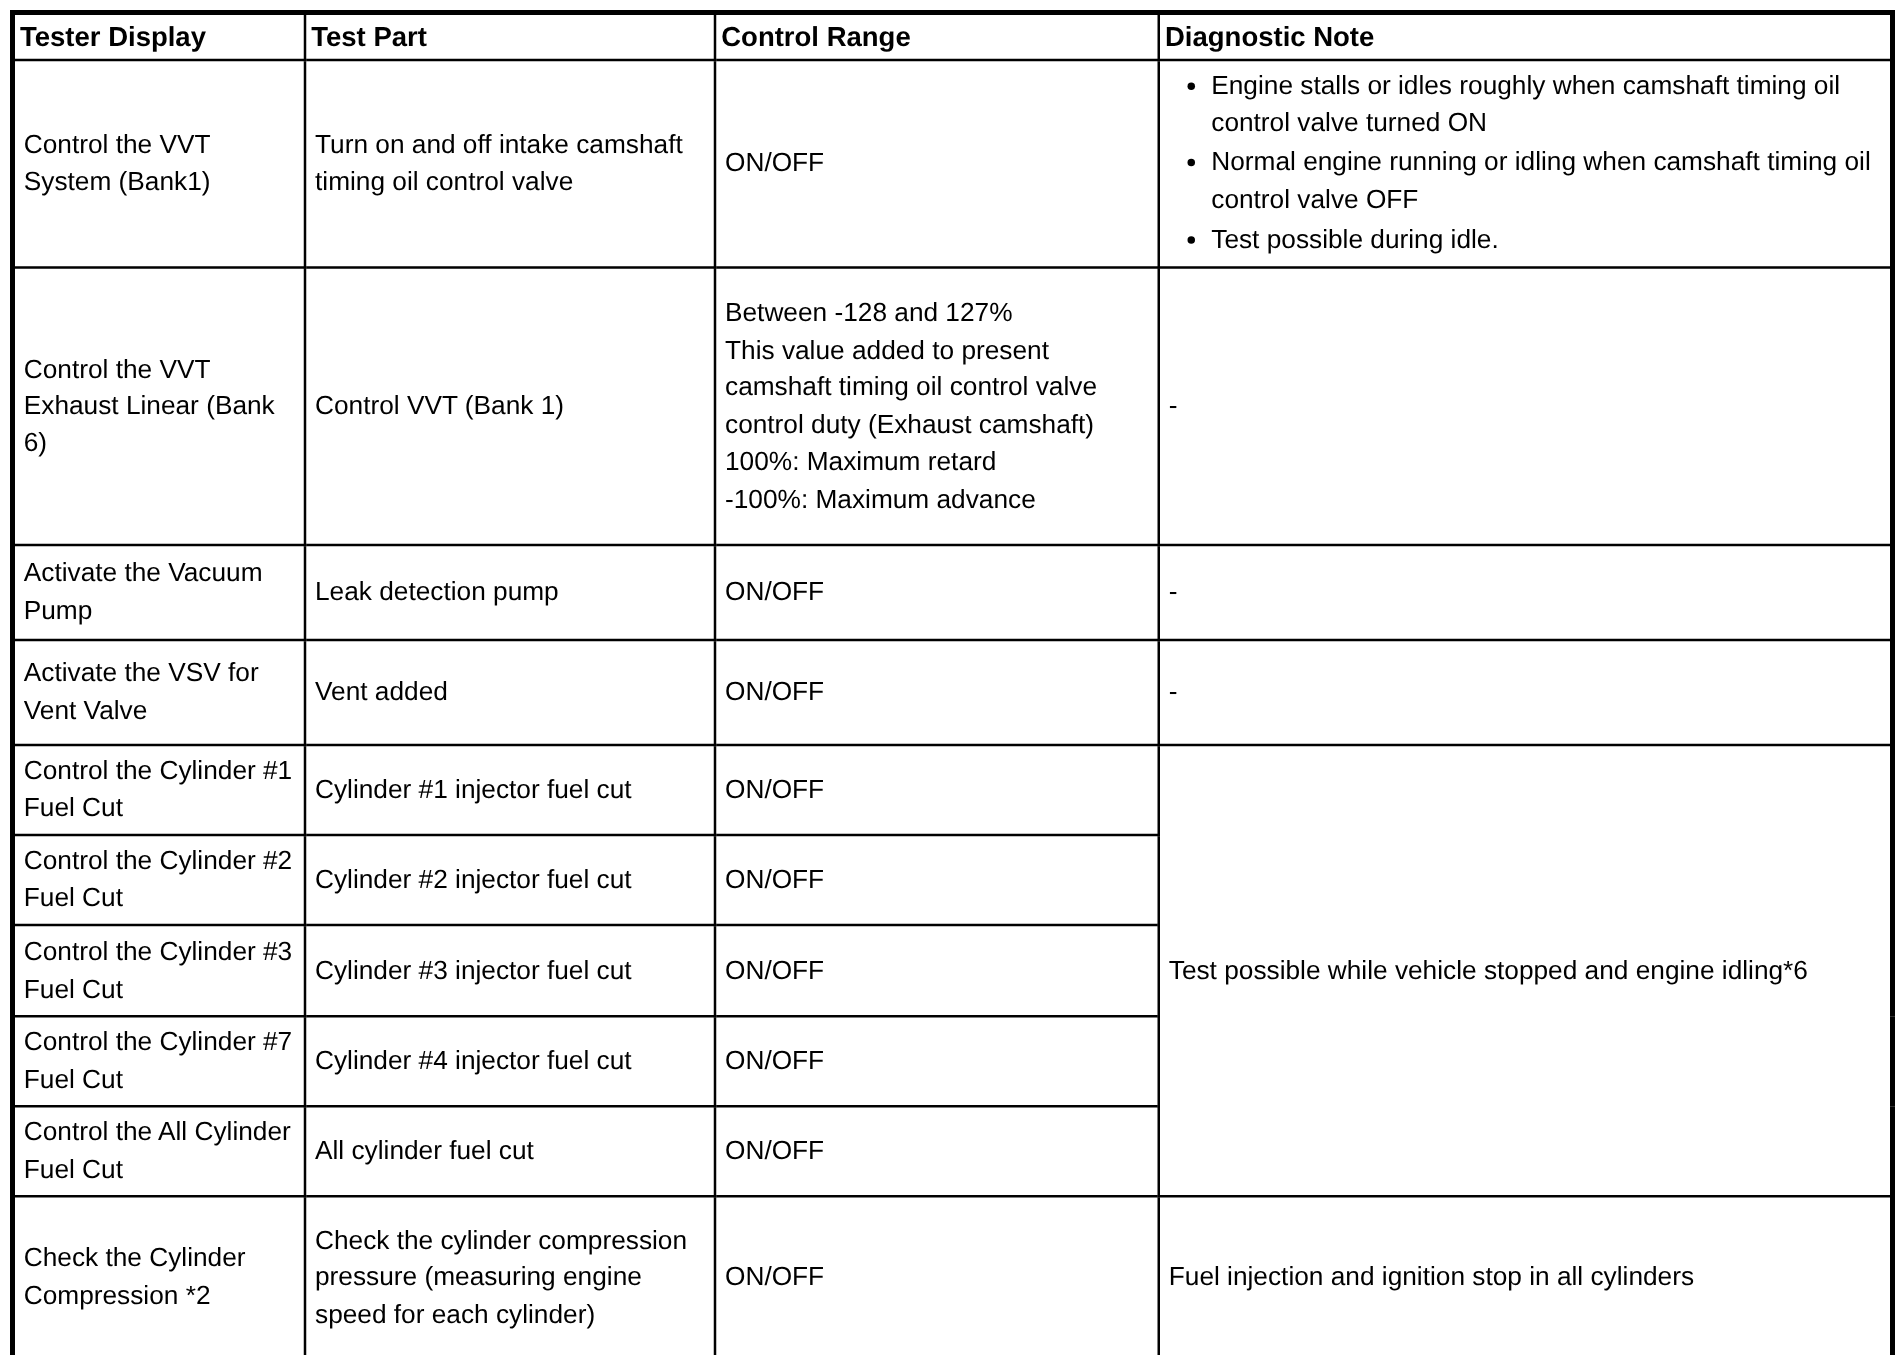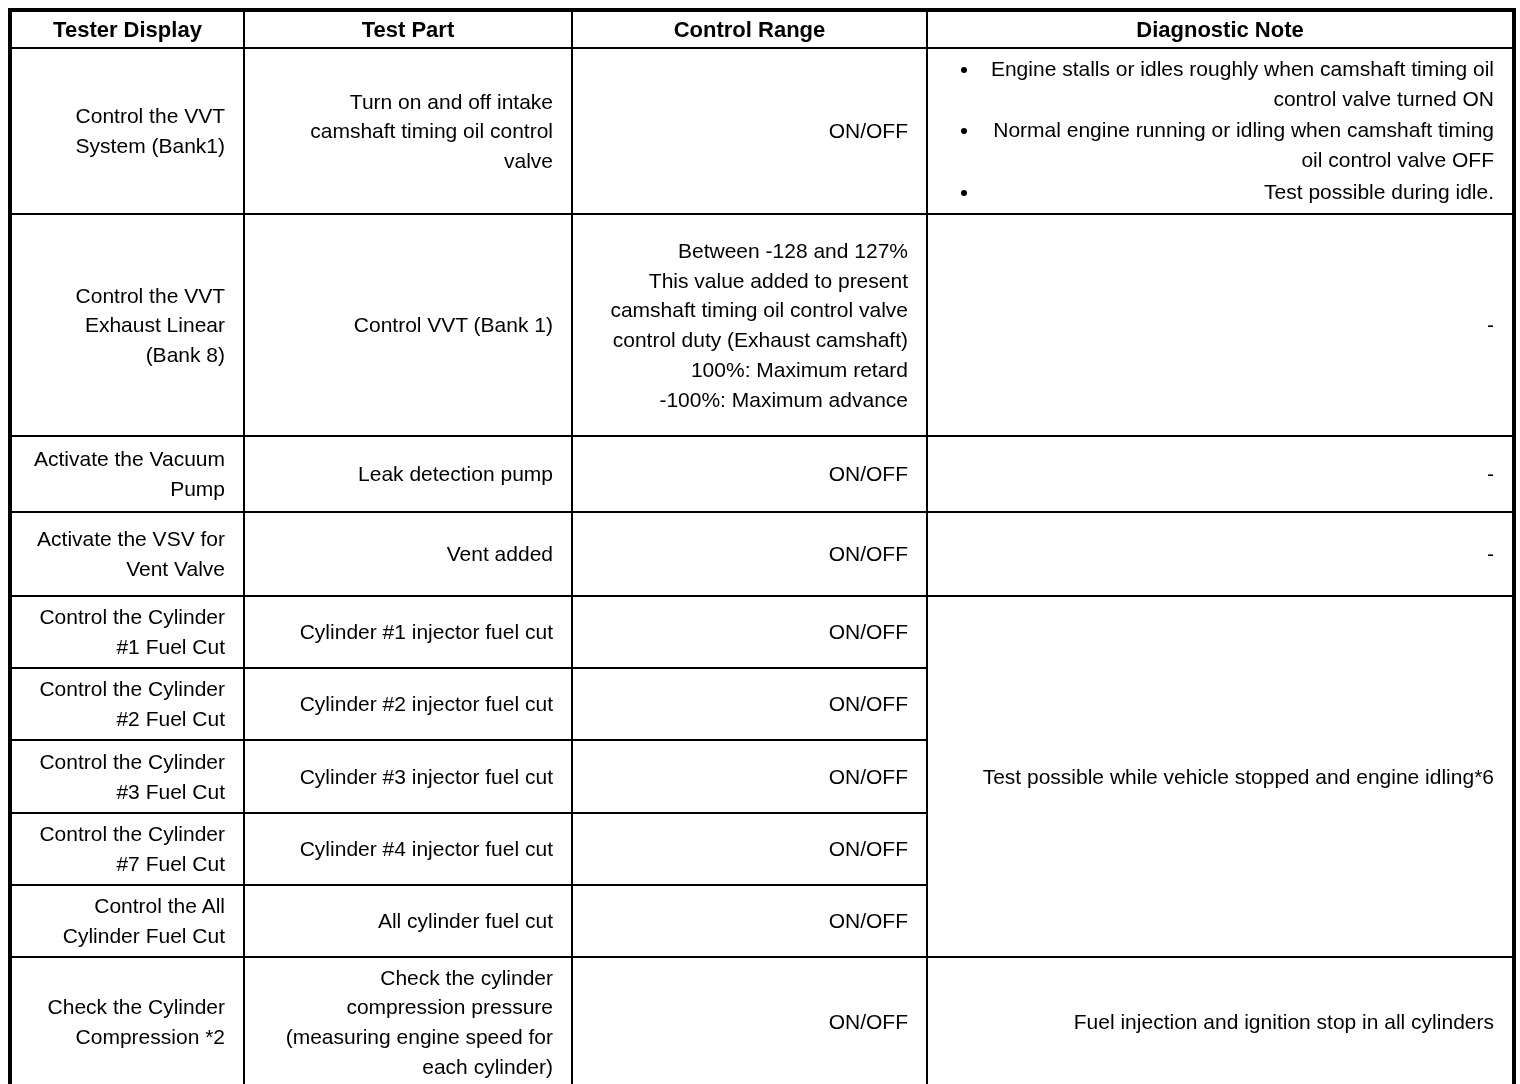--- a/index.html
+++ b/index.html
@@ -16,29 +16,29 @@
     border-collapse: collapse;
     table-layout: fixed;
     width: 1504px;
     border: 4px solid #000000;
     font-size: 21px;
     line-height: 1.42;
   }
   table.diag th,
   table.diag td {
     border: 2px solid #000000;
-    padding: 4px 18px;
+    padding: 4px 7px;
     vertical-align: middle;
-    text-align: right;
+    text-align: left;
     overflow: hidden;
     word-wrap: break-word;
   }
   table.diag th {
     font-weight: bold;
-    text-align: center;
+    text-align: left;
     font-size: 22px;
     height: 30px;
     padding: 2px 4px;
   }
   col.c-tester { width: 234px; }
   col.c-part   { width: 328px; }
   col.c-range  { width: 355px; }
   col.c-note   { width: 587px; }
 
   tr.r0 { height: 166px; }
@@ -90,21 +90,21 @@
       <td>ON/OFF</td>
       <td class="v-top">
         <ul class="bullets">
             <li>Engine stalls or idles roughly when camshaft timing oil control valve turned ON</li>
             <li>Normal engine running or idling when camshaft timing oil control valve OFF</li>
             <li>Test possible during idle.</li>
           </ul>
       </td>
     </tr>
     <tr class="r1">
-      <td>Control the VVT Exhaust Linear (Bank 8)</td>
+      <td>Control the VVT Exhaust Linear (Bank 6)</td>
       <td>Control VVT (Bank 1)</td>
       <td class="pre-lines">Between -128 and 127%
 This value added to present camshaft timing oil control valve control duty (Exhaust camshaft)
 100%: Maximum retard
 -100%: Maximum advance</td>
       <td class="center">-</td>
     </tr>
     <tr class="r2">
       <td>Activate the Vacuum Pump</td>
       <td>Leak detection pump</td>

